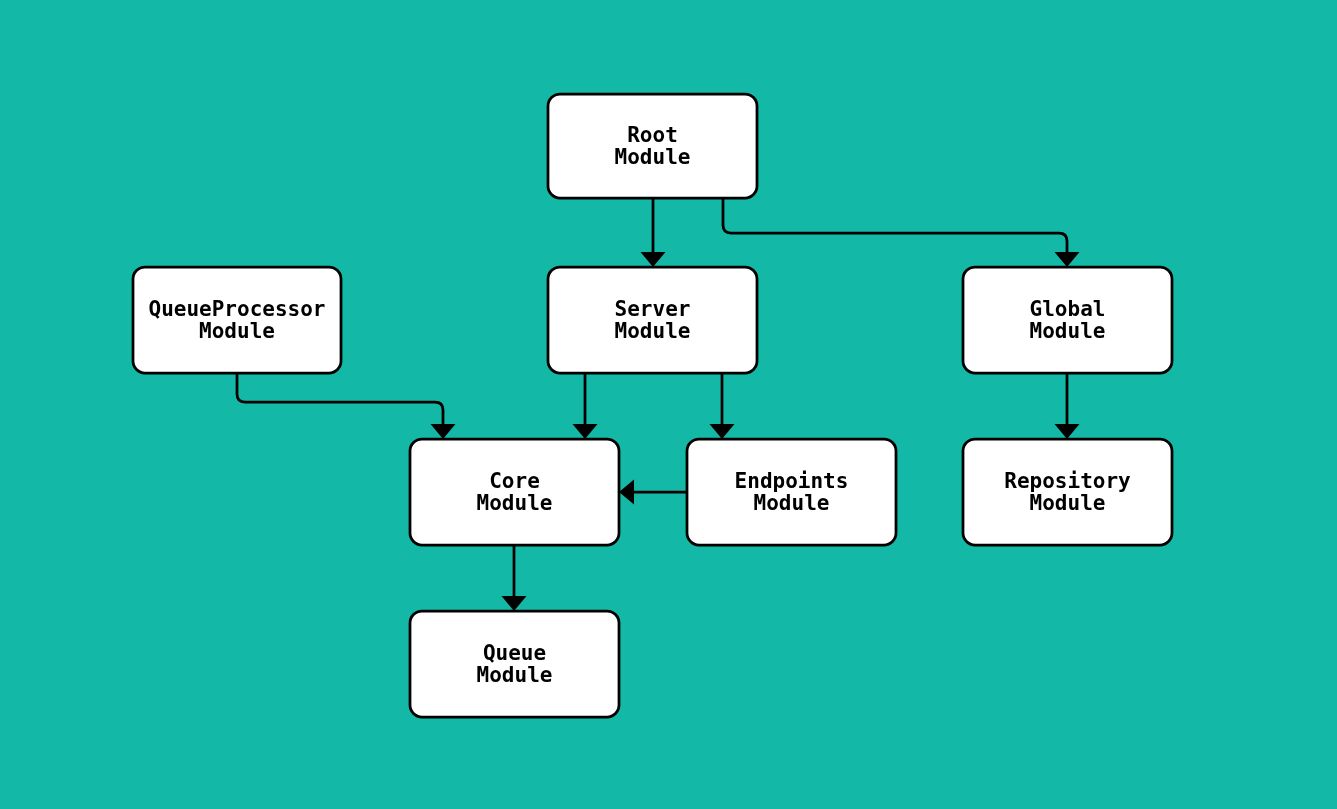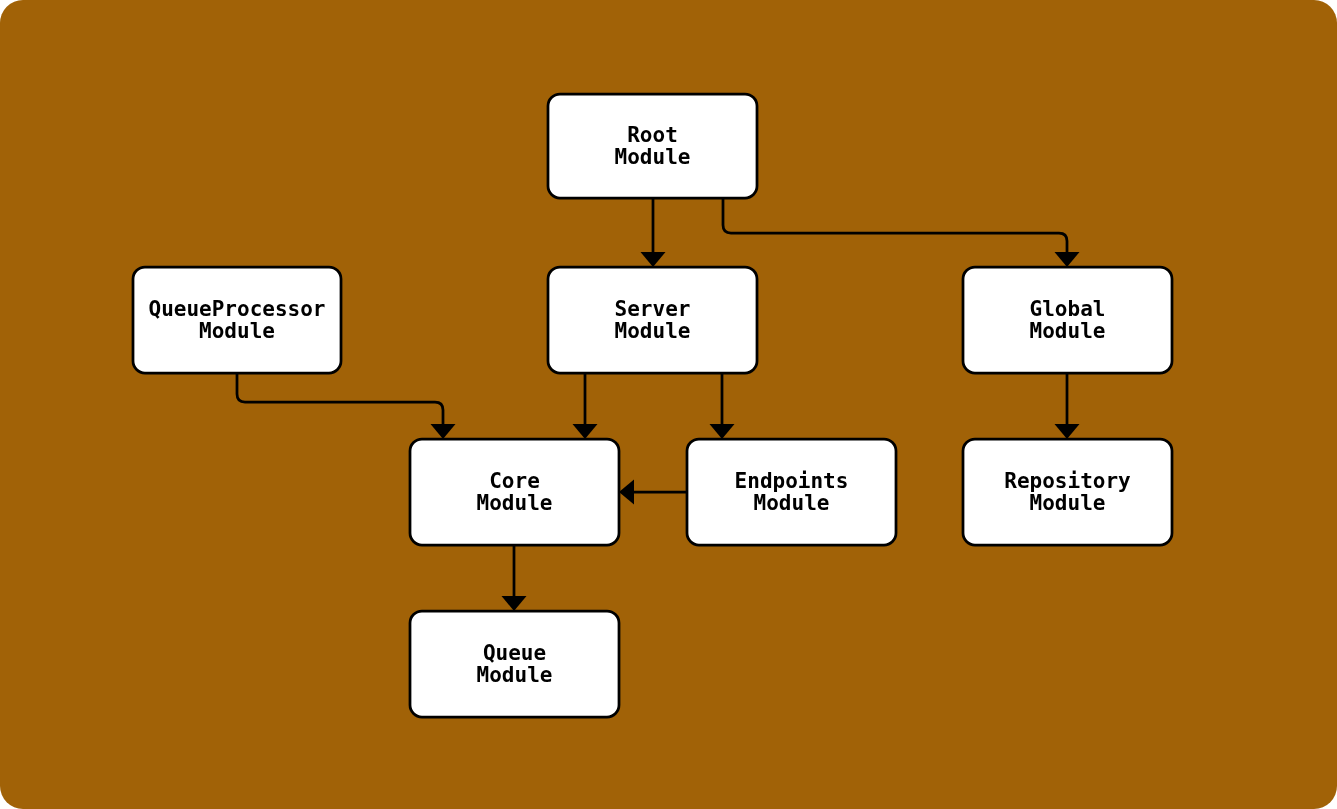--- a/index.html
+++ b/index.html
@@ -4,23 +4,22 @@
 <style>
   html, body {
     margin: 0;
     padding: 0;
     background: #ffffff;
   }
   .canvas {
     position: relative;
     width: 1337px;
     height: 809px;
-    background: #a16207;
+    background: #14b8a6;
     overflow: hidden;
-    border-radius: 23px;
   }
   svg.diagram {
     display: block;
     width: 1337px;
     height: 809px;
   }
   .node-rect {
     fill: #ffffff;
     stroke: #000000;
     stroke-width: 2.75;

